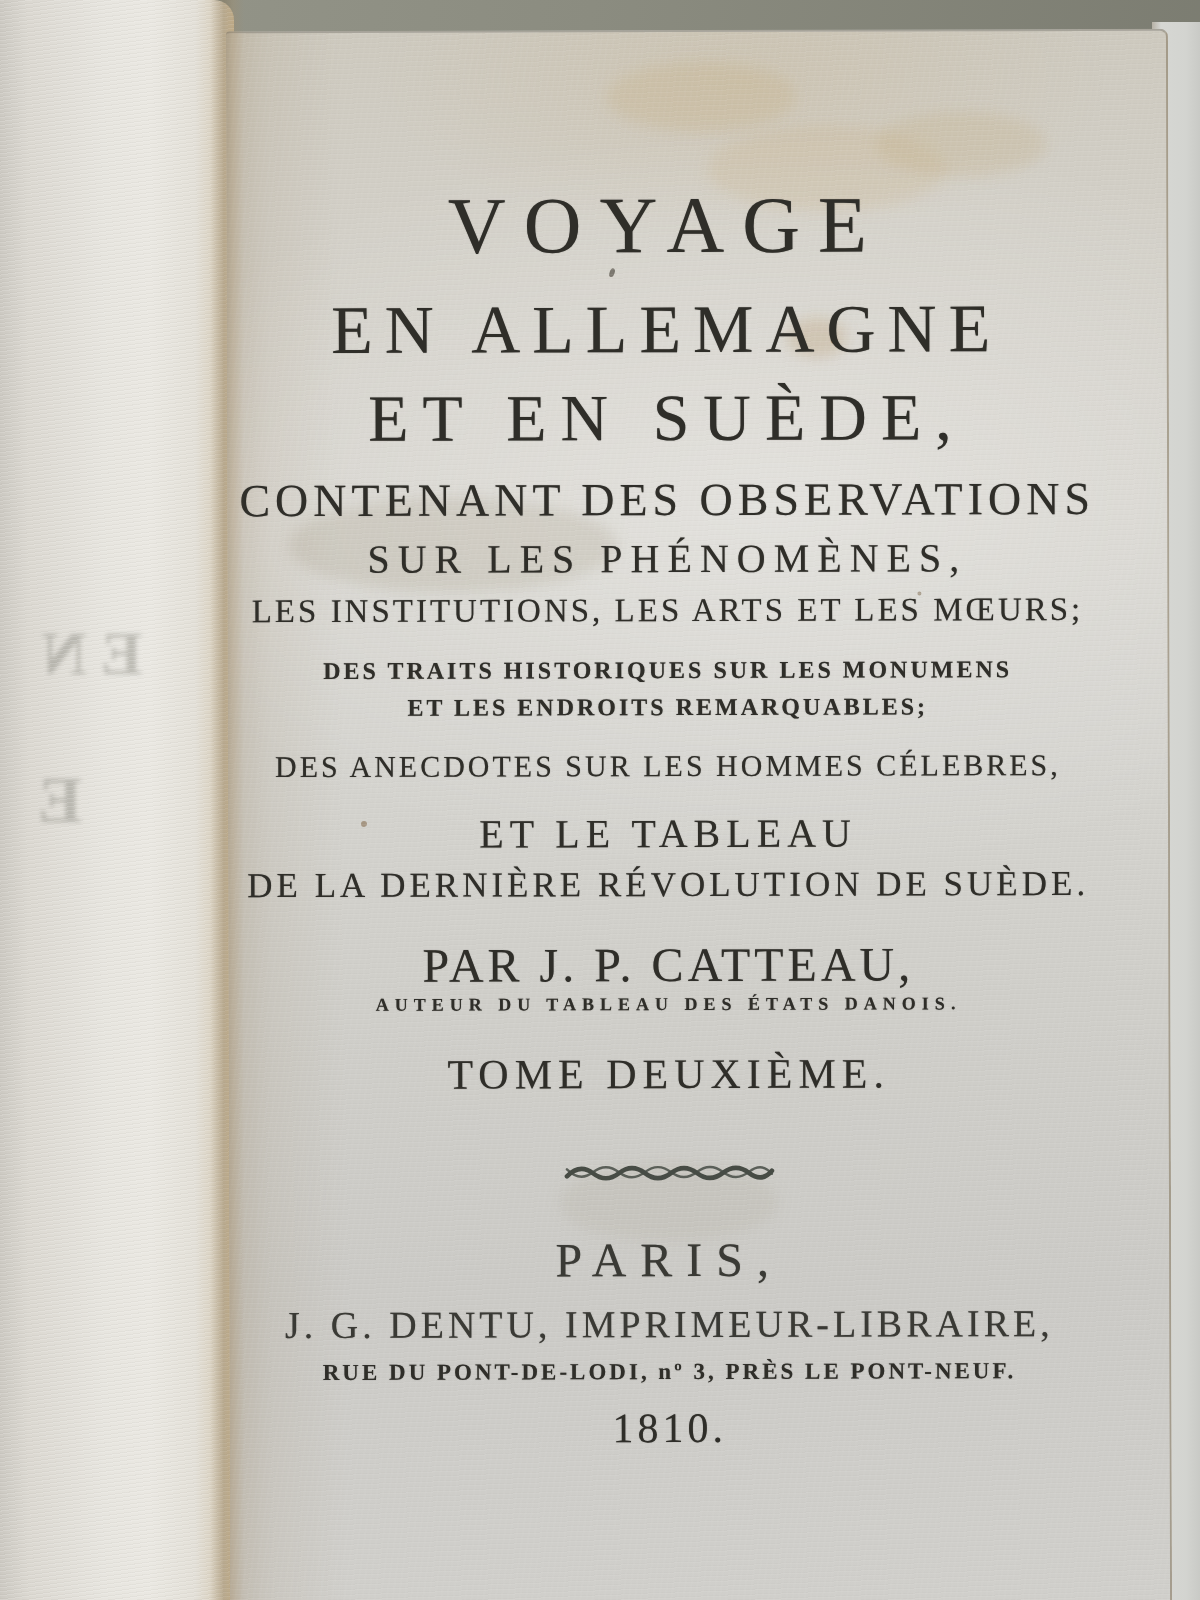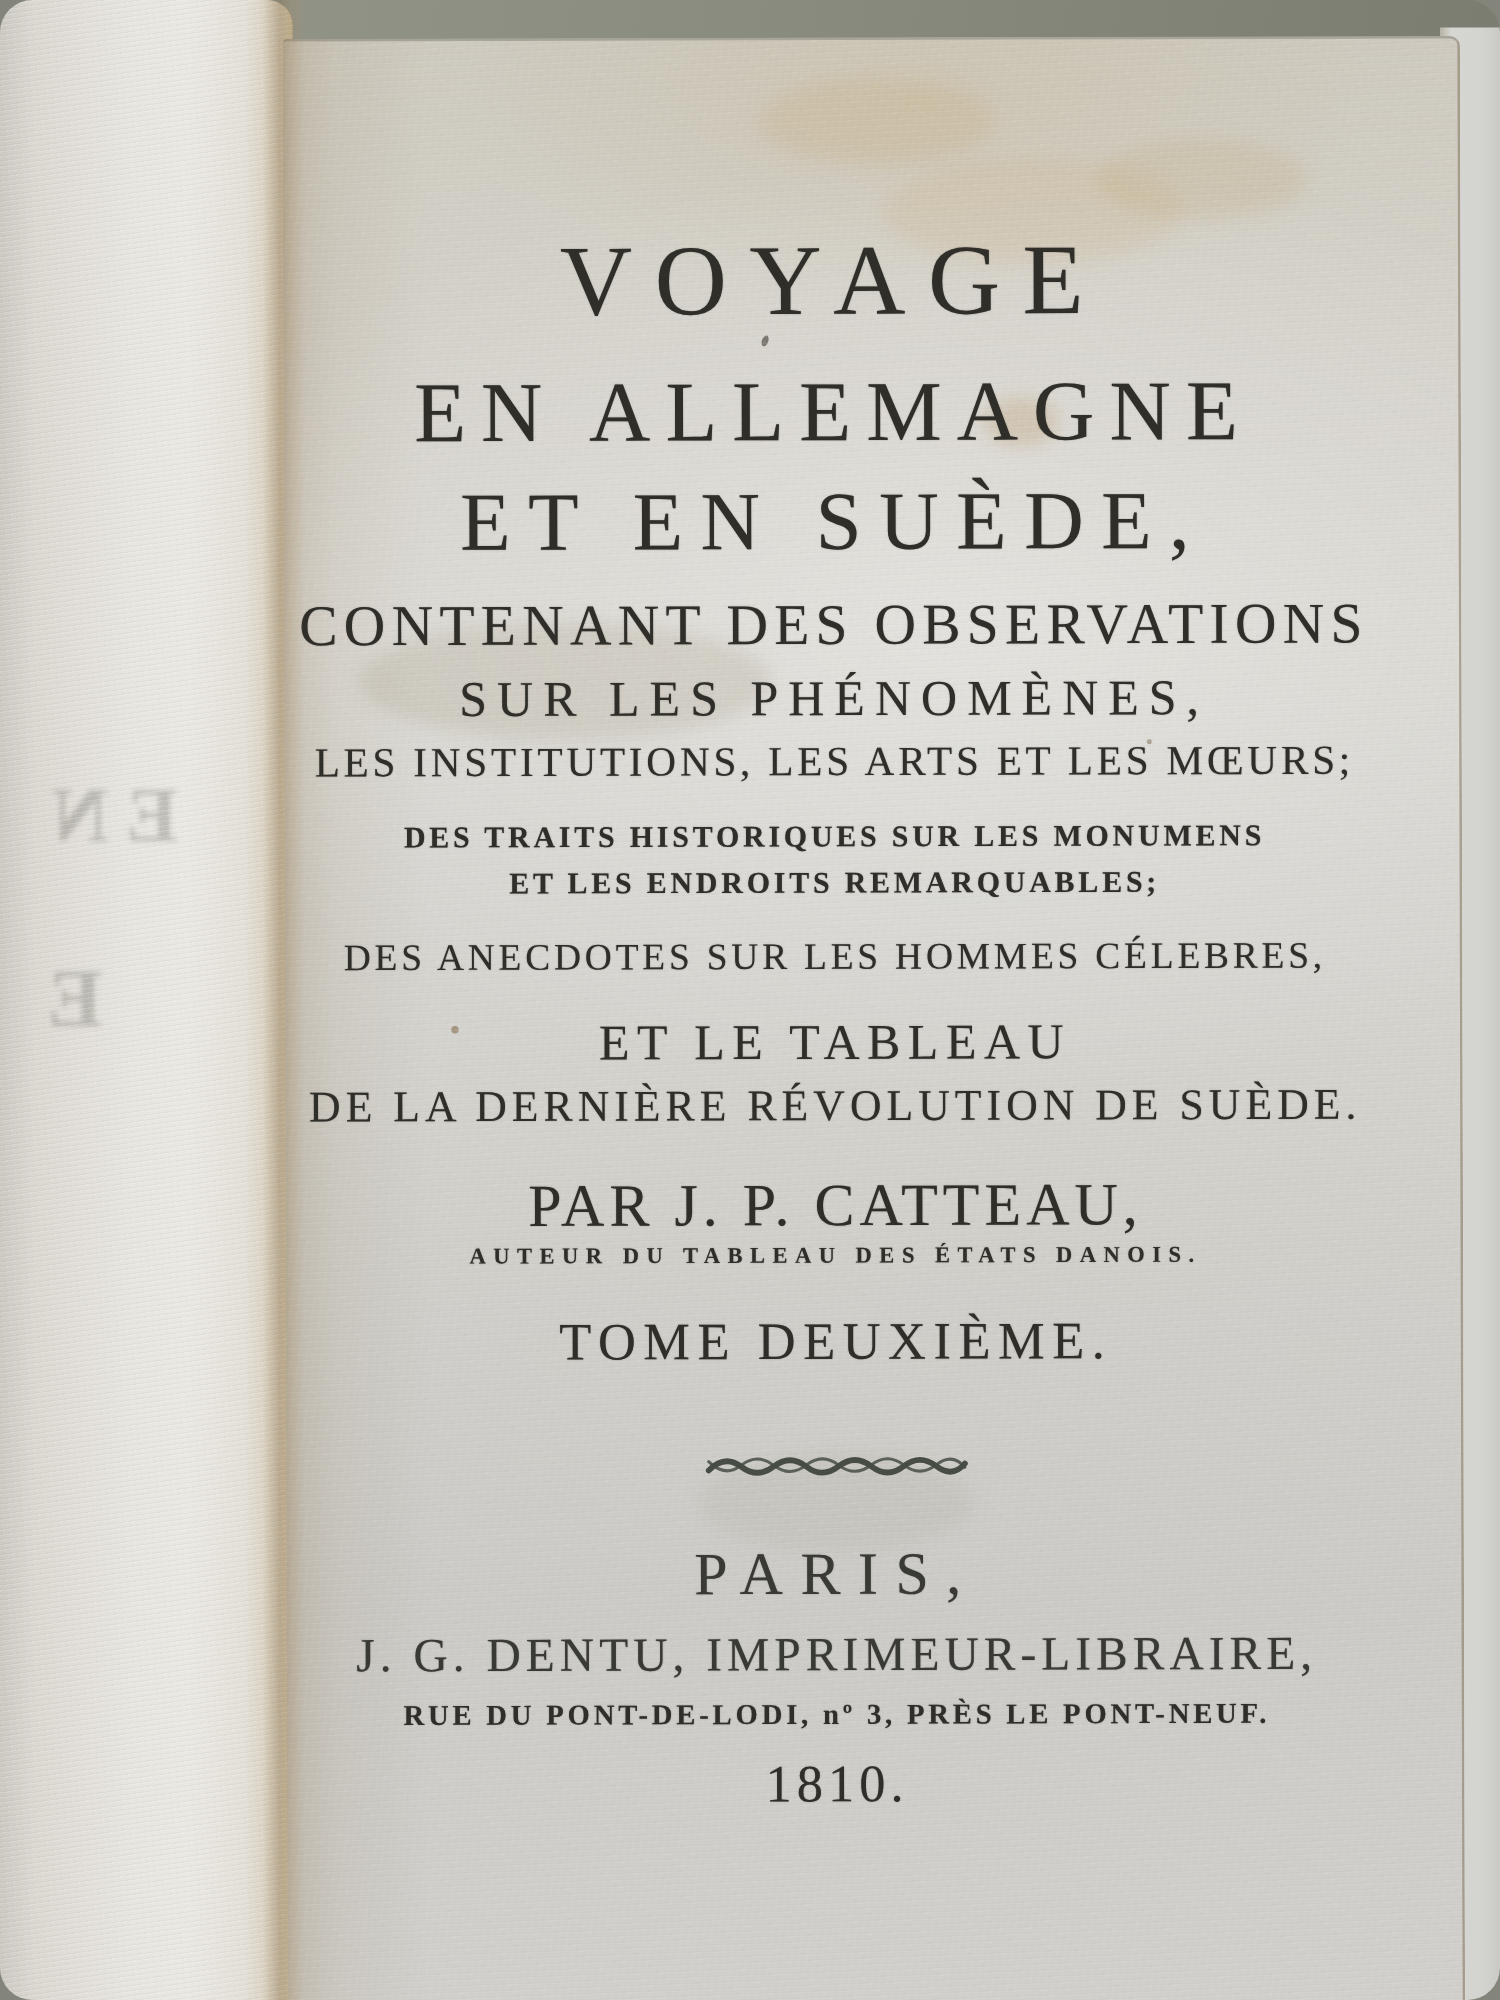--- a/index.html
+++ b/index.html
@@ -1,20 +1,20 @@
 <!DOCTYPE html>
 <html><head>
 <meta charset="utf-8">
 <style>
   html,body{margin:0;padding:0;}
   body{width:1200px;height:1600px;overflow:hidden;background:#84857a;}
 
   .scene{position:relative;width:1200px;height:1600px;overflow:hidden;
          font-family:"Liberation Serif", serif;
-         background:linear-gradient(100deg,#96978b 0%,#8b8c80 40%,#75766b 100%);border-radius:26px;}
+         background:linear-gradient(100deg,#96978b 0%,#8b8c80 40%,#75766b 100%);}
 
   
   .edge-strip{position:absolute;left:1152px;top:22px;width:48px;height:1578px;
               background:linear-gradient(90deg,#b7b2a6 0,#d6d7d3 9px,#d3d4d0 34px,#c9cac6 48px);}
 
   
   .facing-page{position:absolute;left:0;top:0;width:234px;height:1600px;
                border-top-right-radius:20px;
                background:linear-gradient(90deg,#ccc9c2 0,#dbd8d1 28px,#e7e5df 105px,#eae8e2 150px,#e3e0d8 195px,#d6cbb6 222px,#c4b291 234px);}
   .facing-page::after{content:"";position:absolute;inset:0;border-top-right-radius:20px;

